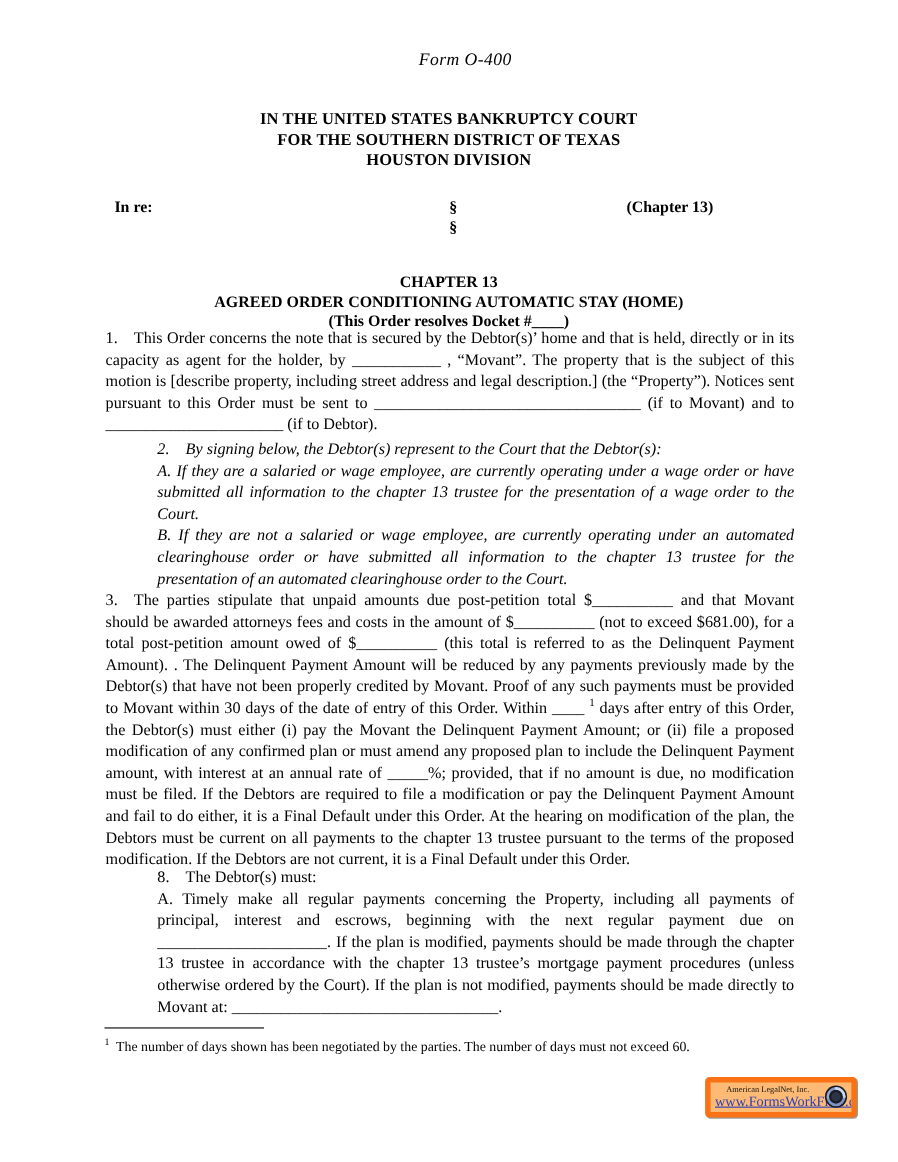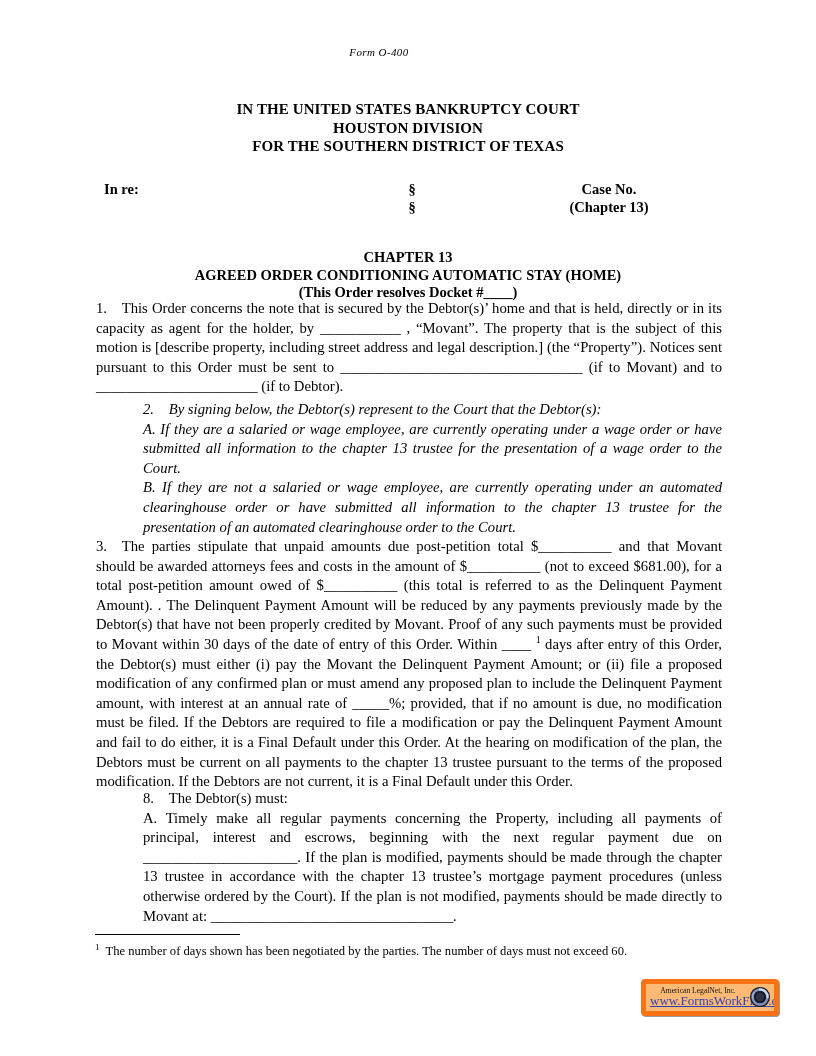--- a/index.html
+++ b/index.html
@@ -25,22 +25,23 @@
   }
 
   
   .form-no {
     position: absolute;
     top: 46px;
     left: 0;
     width: 758px;
     text-align: center;
     font-style: italic;
-    font-size: 11px;
+    font-size: 16px;
     letter-spacing: 0.4px;
+    padding-left: 44px;
   }
 
   
   .court-heading {
     position: absolute;
     top: 100px;
     left: 0;
     width: 816px;
     text-align: center;
     font-weight: bold;
@@ -194,32 +195,31 @@
 </style>
 </head>
 <body>
 
 <div class="page">
 
   <div class="form-no">Form O-400</div>
 
   <div class="court-heading">
     <div>IN THE UNITED STATES BANKRUPTCY COURT</div>
+    <div>FOR THE SOUTHERN DISTRICT OF TEXAS</div>
     <div>HOUSTON DIVISION</div>
-    <div>FOR THE SOUTHERN DISTRICT OF TEXAS</div>
   </div>
 
   <div class="caption">
     <div class="inre">In re:</div>
     <div class="sectcol">
       <div>§</div>
       <div>§</div>
     </div>
     <div class="casecol">
-      <div>Case No.</div>
       <div>(Chapter 13)</div>
     </div>
   </div>
 
   <div class="order-title">
     <div>CHAPTER 13</div>
     <div>AGREED ORDER CONDITIONING AUTOMATIC STAY (HOME)</div>
     <div>(This Order resolves Docket #____)</div>
   </div>
 

